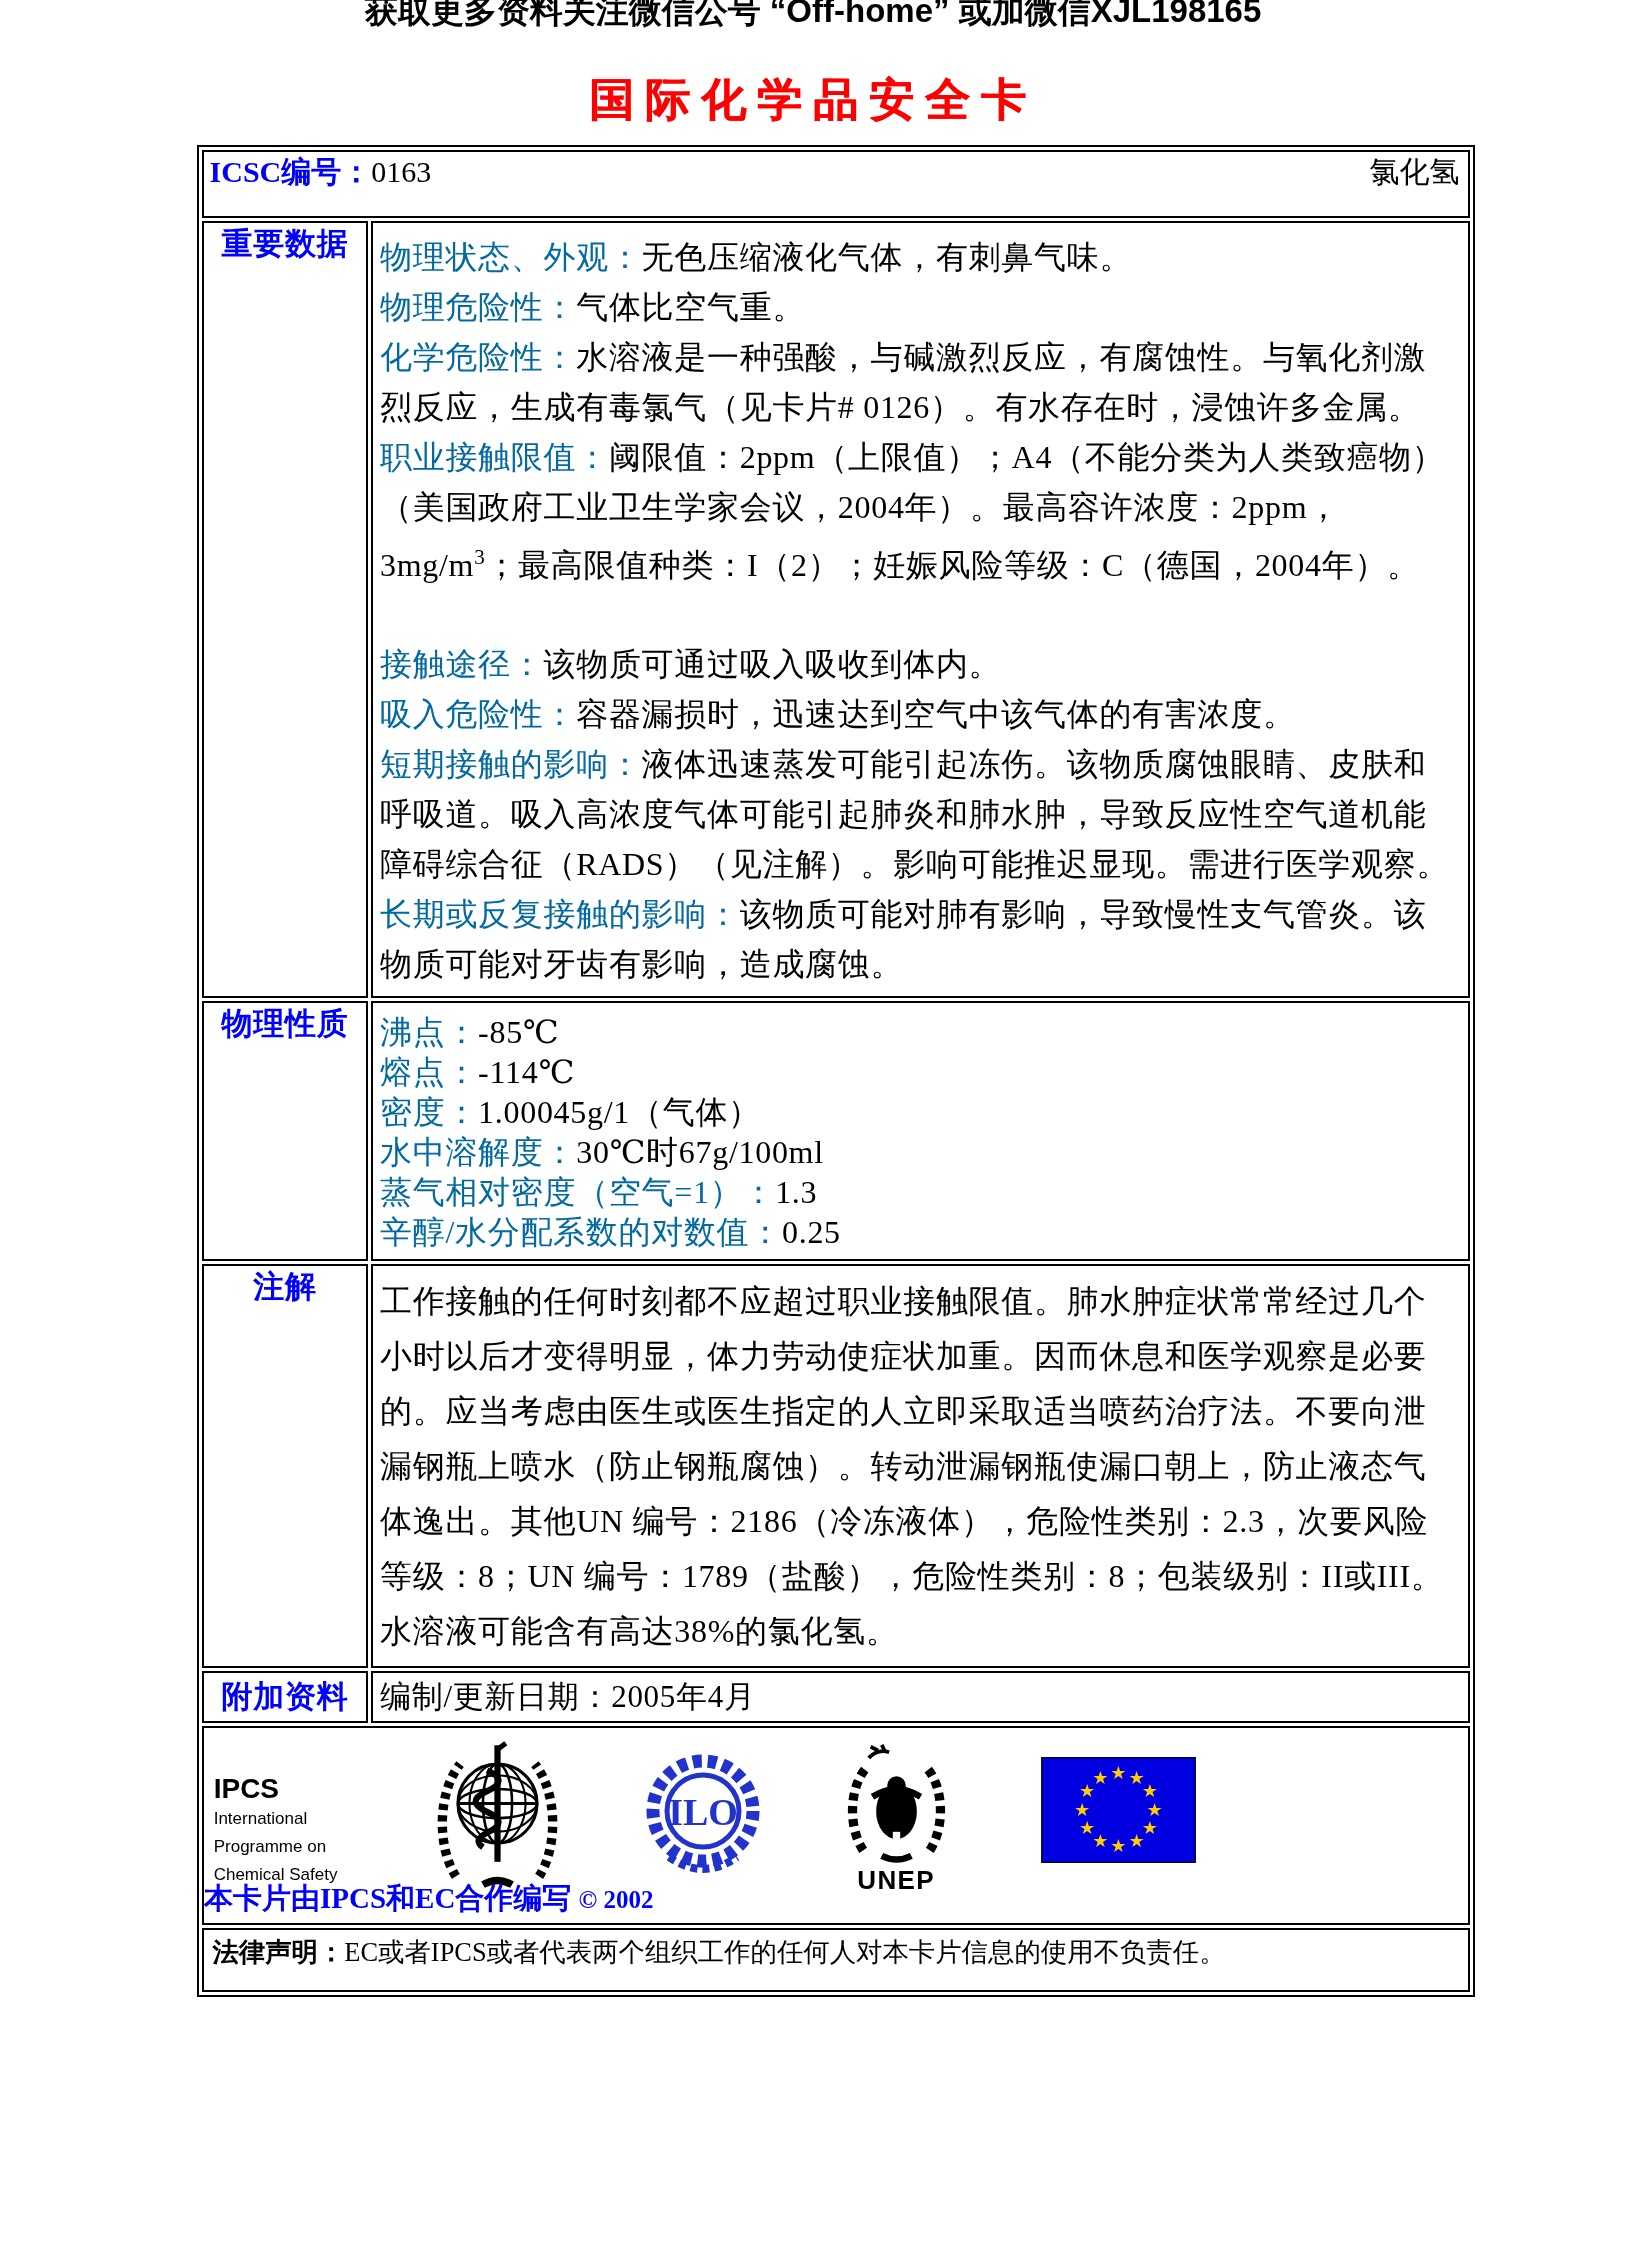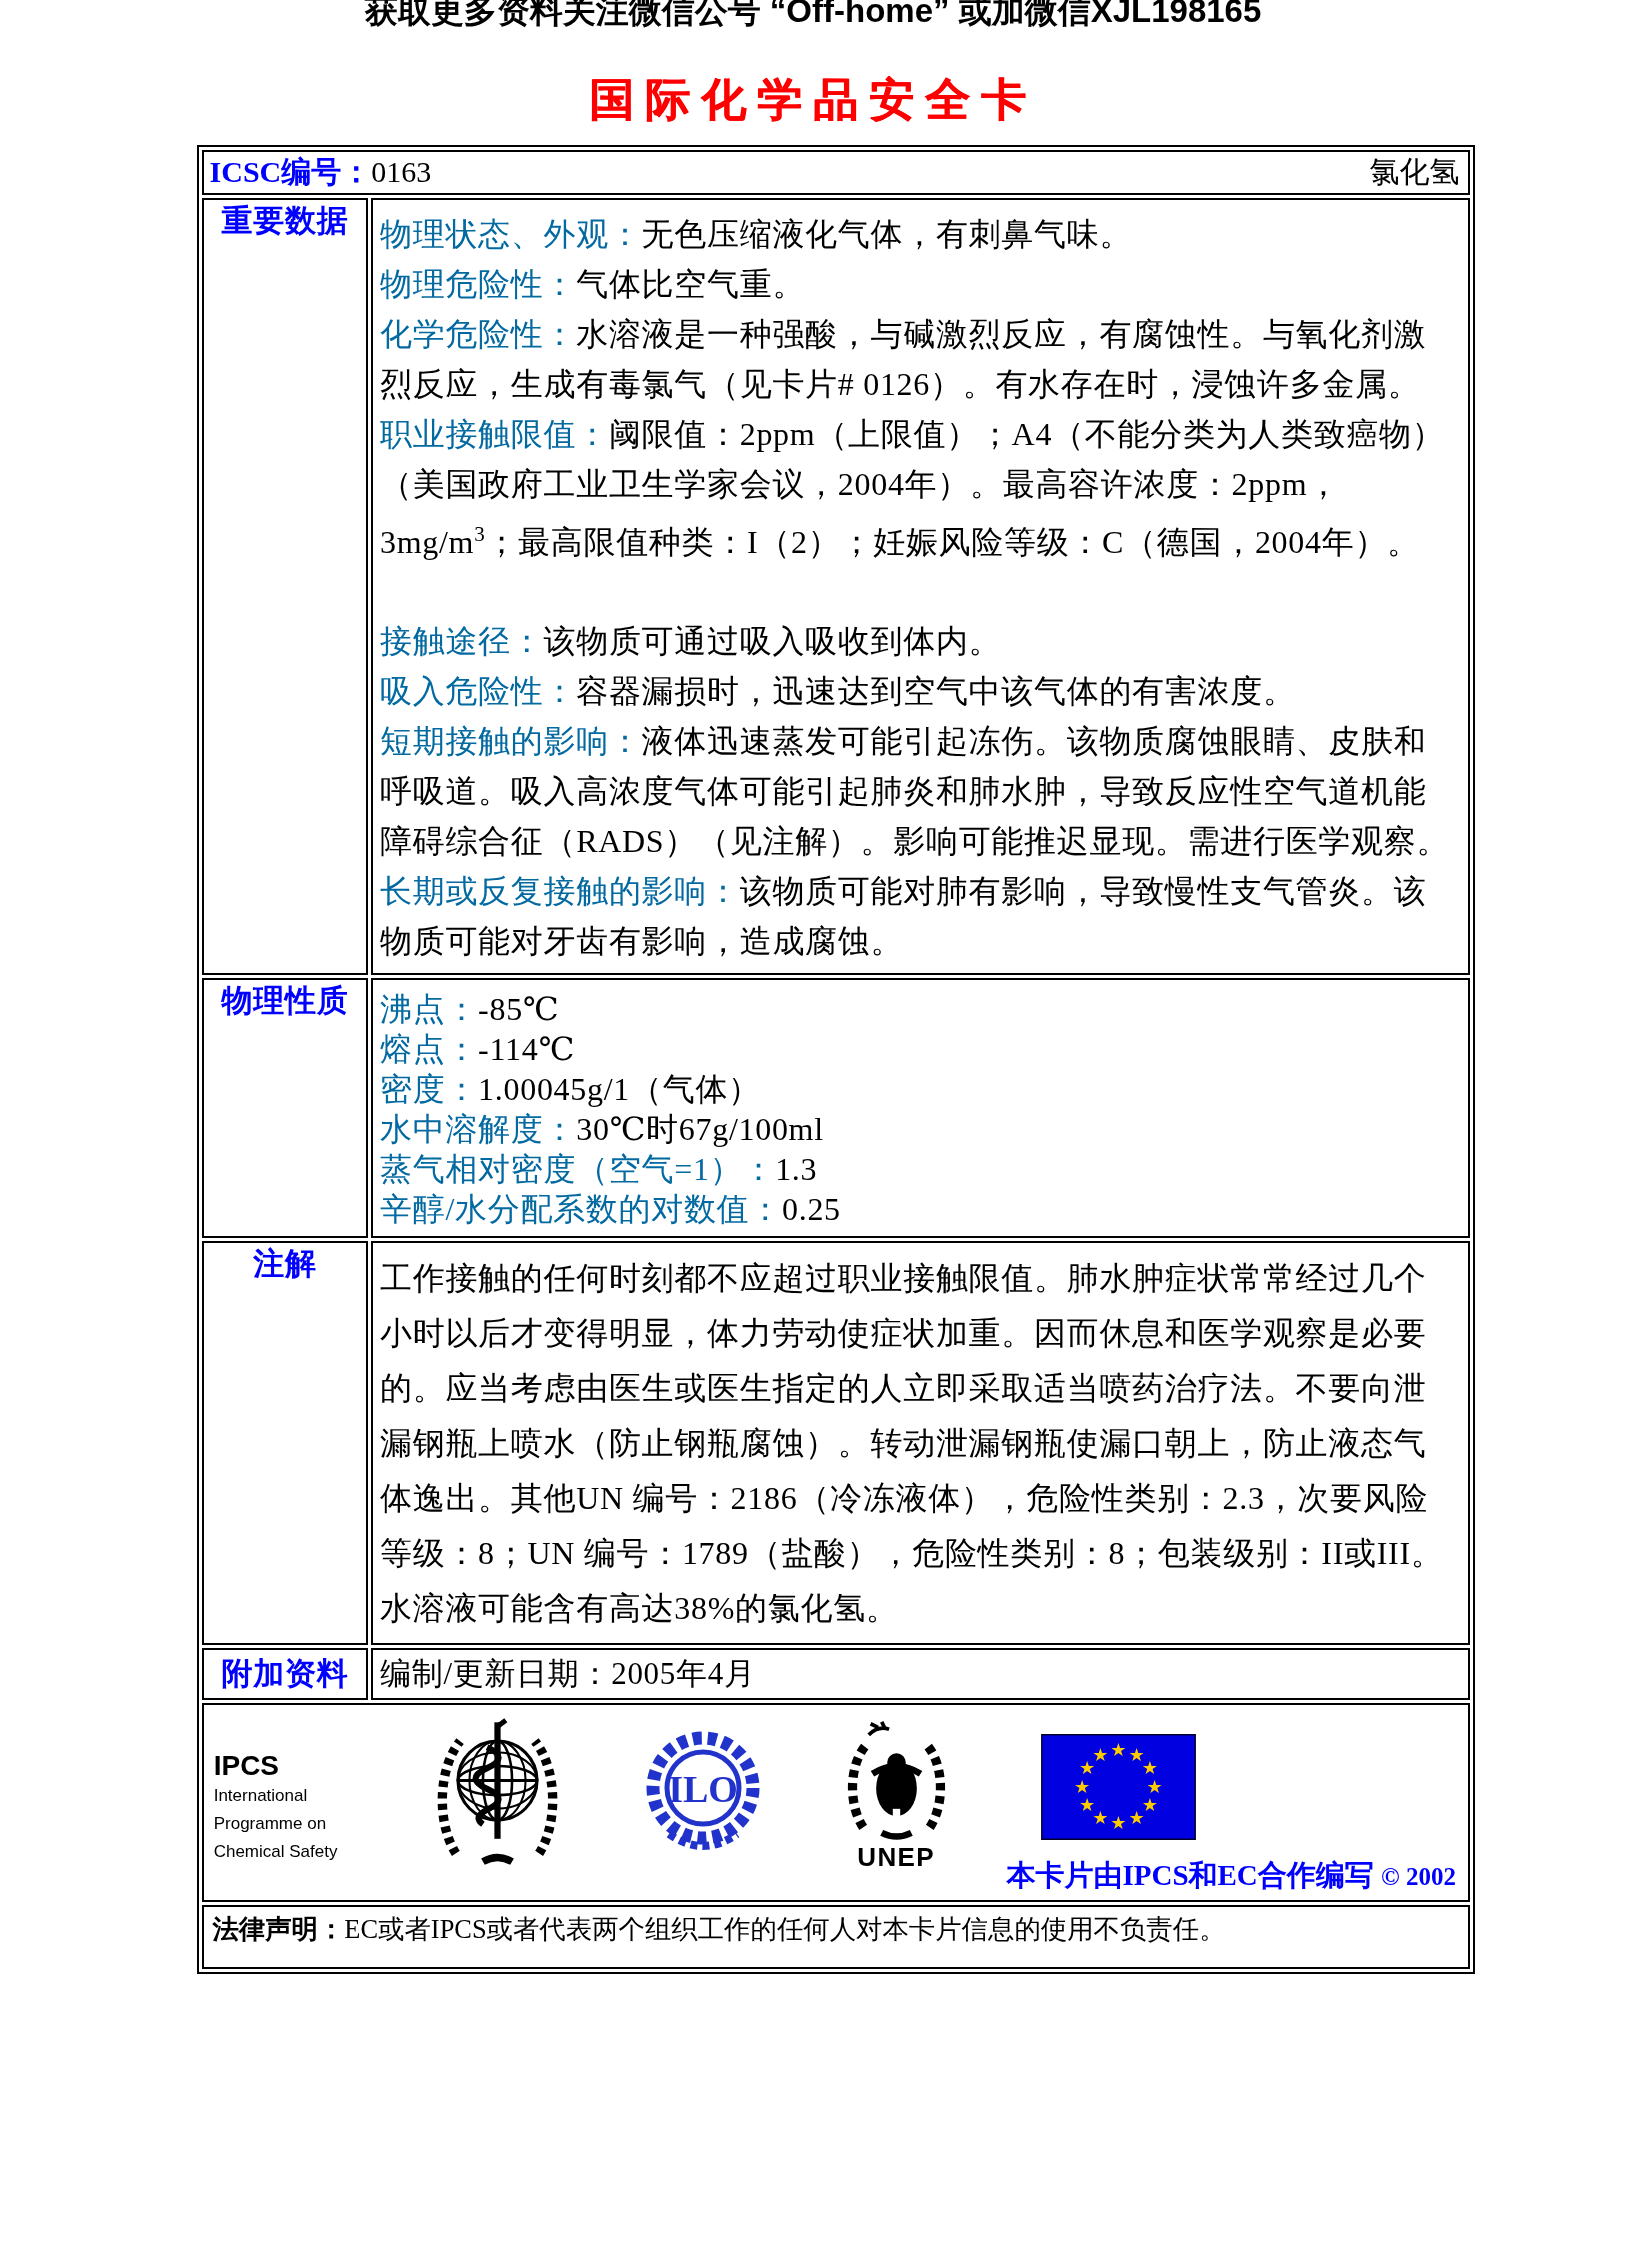--- a/index.html
+++ b/index.html
@@ -42,21 +42,21 @@
     table-layout: fixed;
   }
   table.card td {
     border: 2.1px solid #000;
     vertical-align: top;
     background: #fff;
   }
   col.c-label { width: 166px; }
   
   td.icsc-cell {
-    height: 45px;
+    height: 68px;
     vertical-align: middle;
     padding: 0 8.4px 0 5.6px;
     font-size: 30px;
   }
   .icsc-flex { display: flex; justify-content: space-between; align-items: center; }
   .icsc-label { color: #0000ff; font-weight: bold; }
   
   td.lbl {
     color: #0000ff;
     font-weight: bold;
@@ -82,21 +82,21 @@
   .ipcs-acronym { font-size: 28px; font-weight: bold; }
   .ipcs-line { font-size: 17px; line-height: 28px; }
   .logo-box { flex: none; }
   .who-box { margin-left: 32px; margin-top: 1.4px; }
   .ilo-box { margin-left: 81px; margin-top: 1.4px; }
   .unep-box { margin-left: 78px; text-align: center; margin-top: 5.6px; }
   .unep-word { font-family: Liberation Sans, sans-serif; font-weight: bold; font-size: 26px; letter-spacing: 1.4px; margin-top: -4.2px; }
   .eu-box { margin-left: 89px; margin-top: 19.5px; }
   .logos-caption {
     position: absolute; left: 0; right: 12px; bottom: 4.2px;
-    text-align: right;
+    text-align: left;
     color: #0000ff; font-weight: bold; font-size: 29px;
   }
   .copy { font-size: 25px; }
   
   td.legal-cell { height: 64px; vertical-align: middle; padding: 5.6px 8.4px; font-size: 26.4px; }
   .legal-label { font-weight: bold; }
 </style>
 </head>
 <body>
 

